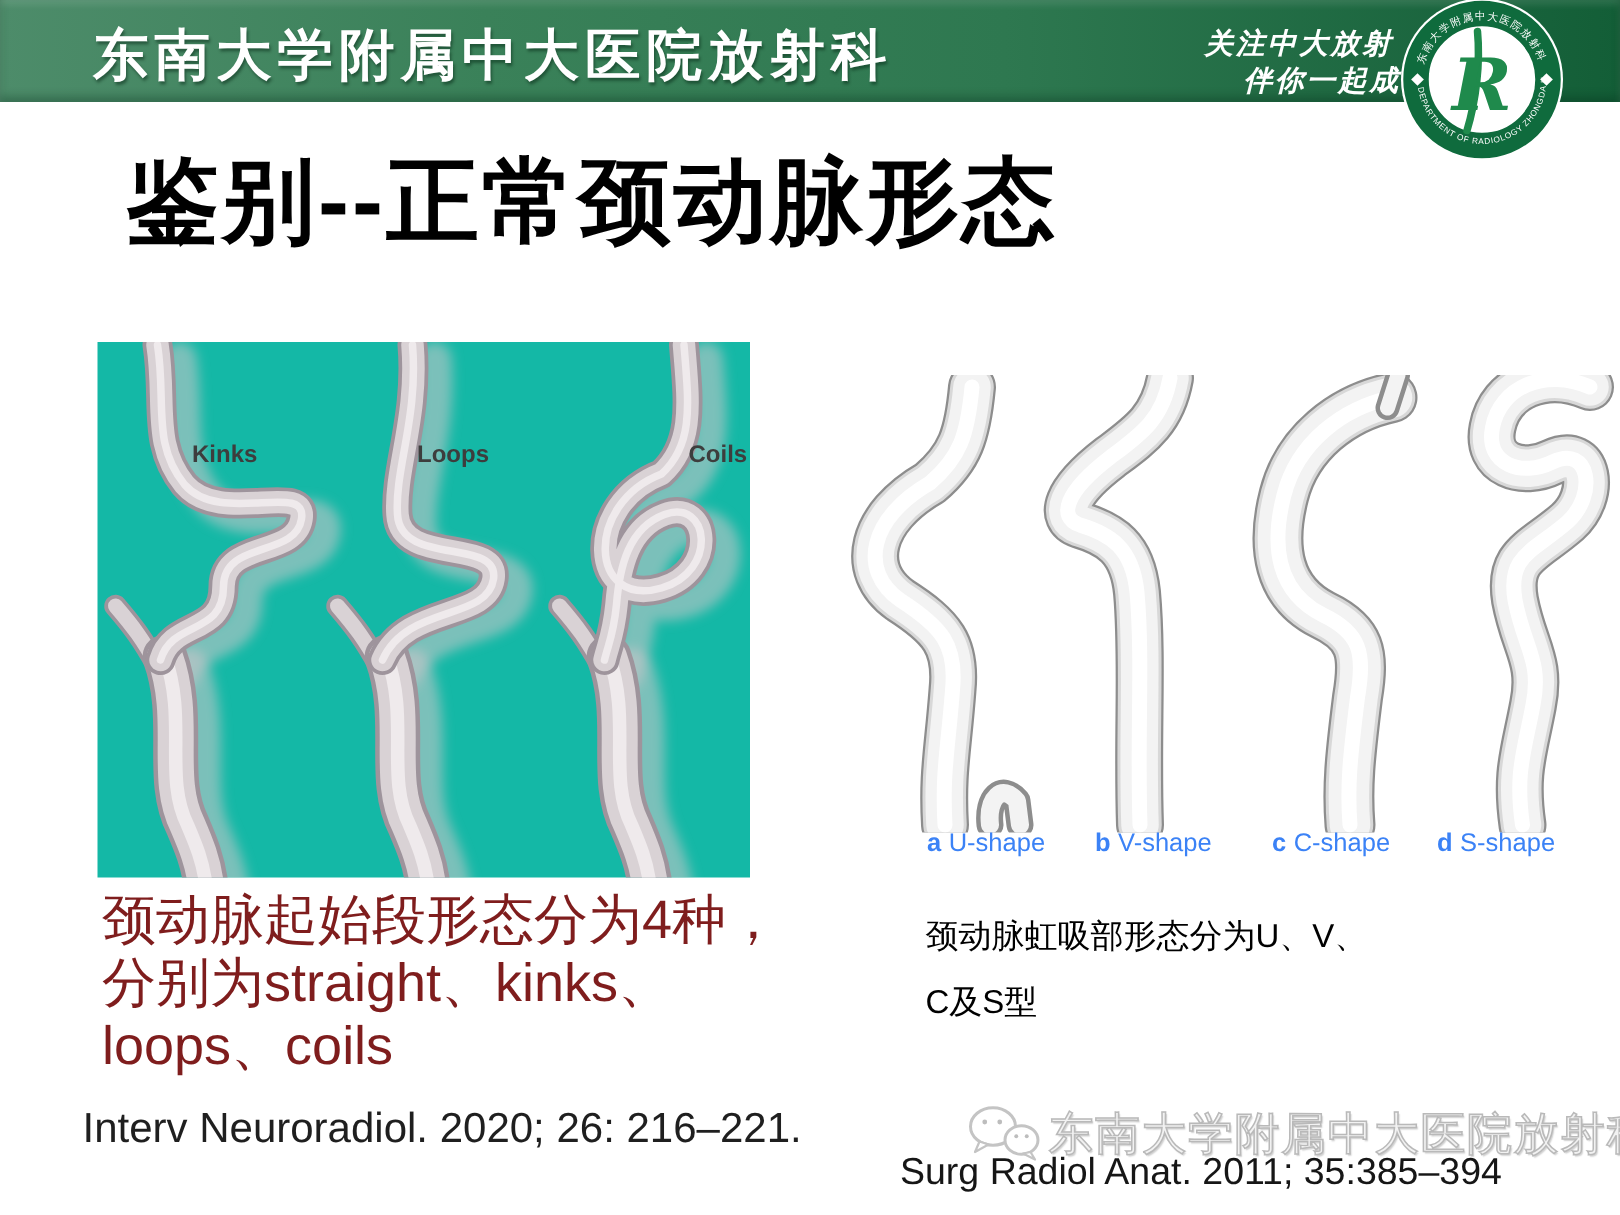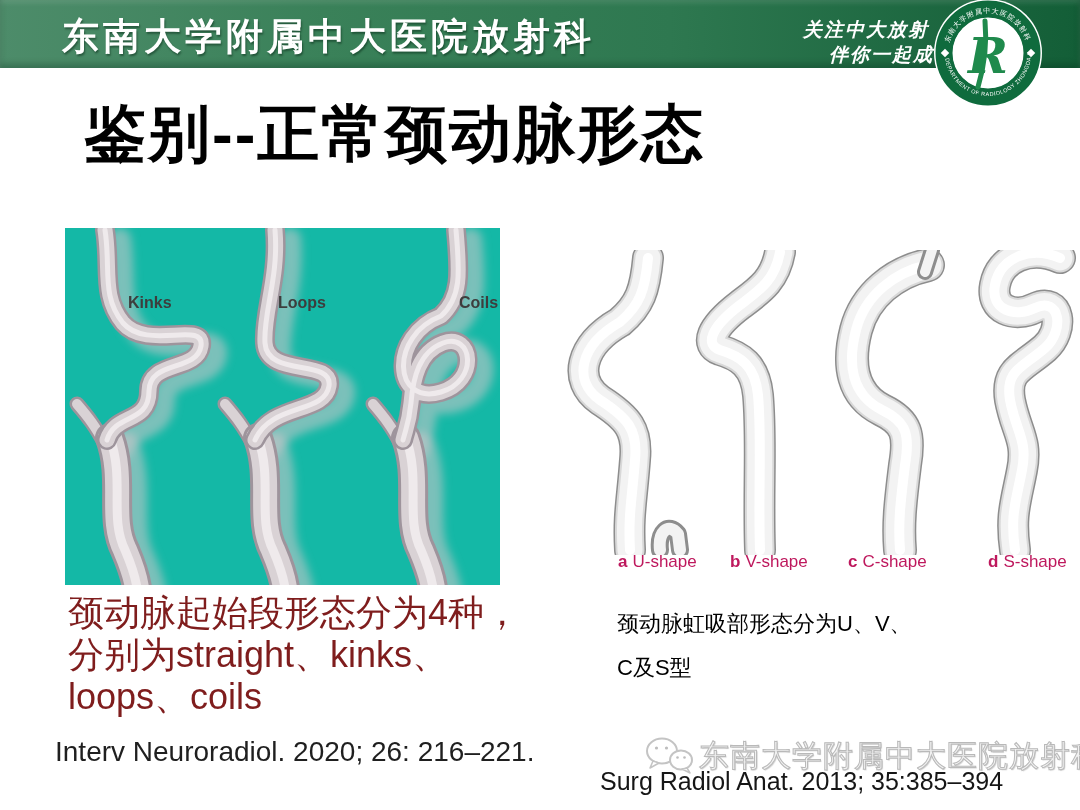--- a/index.html
+++ b/index.html
@@ -32,21 +32,21 @@
   .t-out{fill:none;stroke:#9e949c;stroke-linecap:round;stroke-linejoin:round;}
   .t-in{fill:none;stroke:#d9d2d5;stroke-linecap:round;stroke-linejoin:round;}
   .t-hi{fill:none;stroke:#efeaec;stroke-linecap:round;stroke-linejoin:round;}
 
   
   .fig-right{position:absolute;left:560px;top:250px;width:520px;height:305px;}
   .c-out{fill:none;stroke:#8d8d8d;stroke-linecap:round;stroke-linejoin:round;}
   .c-mid{fill:none;stroke:#d8d8d8;stroke-linecap:round;stroke-linejoin:round;}
   .c-in{fill:none;stroke:#f3f3f3;stroke-linecap:round;stroke-linejoin:round;}
   .c-core{fill:none;stroke:#ffffff;stroke-linecap:round;stroke-linejoin:round;}
-  .plab{position:absolute;top:552px;font-size:17px;color:#be185d;white-space:nowrap;}
+  .plab{position:absolute;top:552px;font-size:17px;color:#3b82f6;white-space:nowrap;}
   .plab b{margin-right:5px;font-weight:bold;}
 
   
   .cap-left{position:absolute;left:68px;top:592px;margin:0;width:500px;color:#7f1d1d;
             font-size:36px;line-height:42px;white-space:pre-line;}
   .cap-right{position:absolute;left:617px;top:602px;margin:0;width:460px;color:#000000;
              font-size:22px;line-height:44px;white-space:pre-line;}
 
   
   .watermark{position:absolute;left:643px;top:736px;display:flex;align-items:flex-start;z-index:1;}
@@ -186,21 +186,21 @@
         <path class="c-mid" stroke-width="29" d="M 500,8 C 470,-5 440,8 435,35 C 430,60 455,68 475,58 C 500,46 505,80 485,98 C 462,118 445,120 450,150 C 456,182 468,190 462,220 C 456,252 450,265 455,300"></path>
         <path class="c-in" stroke-width="25" d="M 500,8 C 470,-5 440,8 435,35 C 430,60 455,68 475,58 C 500,46 505,80 485,98 C 462,118 445,120 450,150 C 456,182 468,190 462,220 C 456,252 450,265 455,300"></path>
         <path class="c-core" stroke-width="10" d="M 500,8 C 470,-5 440,8 435,35 C 430,60 455,68 475,58 C 500,46 505,80 485,98 C 462,118 445,120 450,150 C 456,182 468,190 462,220 C 456,252 450,265 455,300"></path>
       </g>
     </svg>
   </div>
 
   <span class="plab" style="left:618px"><b>a</b><span>U-shape</span></span>
   <span class="plab" style="left:730px"><b>b</b><span>V-shape</span></span>
   <span class="plab" style="left:848px"><b>c</b><span>C-shape</span></span>
-  <span class="plab" style="left:988px"><b>d</b><span>S-shape</span></span>
+  <span class="plab" style="left:958px"><b>d</b><span>S-shape</span></span>
 
   <p class="cap-left">颈动脉起始段形态分为4种，
 分别为straight、kinks、
 loops、coils</p>
   <p class="cap-right">颈动脉虹吸部形态分为U、V、
 C及S型</p>
 
   <div class="watermark">
     <svg width="52" height="40" viewBox="0 0 52 40">
       <ellipse cx="19" cy="15" rx="15" ry="12.5" fill="#ffffff" stroke="#c4c4c4" stroke-width="2"></ellipse>
@@ -209,15 +209,15 @@
       <path d="M 44,32 L 47,37 L 39,33 Z" fill="#ffffff" stroke="#c4c4c4" stroke-width="1.5" stroke-linejoin="round"></path>
       <circle cx="13.5" cy="12" r="1.6" fill="#bdbdbd"></circle>
       <circle cx="23.5" cy="12" r="1.6" fill="#bdbdbd"></circle>
       <circle cx="34.5" cy="21.5" r="1.3" fill="#bdbdbd"></circle>
       <circle cx="41.5" cy="21.5" r="1.3" fill="#bdbdbd"></circle>
     </svg>
     <span class="wm-text">东南大学附属中大医院放射科</span>
   </div>
 
   <p class="cite-left">Interv Neuroradiol. 2020; 26: 216–221.</p>
-  <p class="cite-right">Surg Radiol Anat. 2013; 35:385–394</p>
+  <p class="cite-right">Surg Radiol Anat. 2011; 35:385–394</p>
 
 </div>
 
 </body></html>

